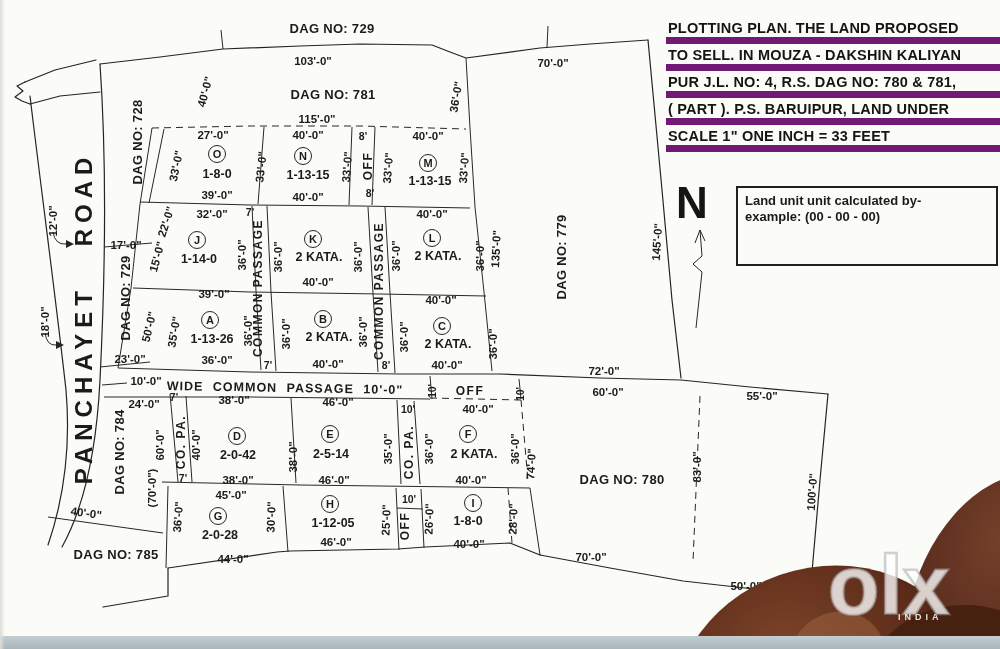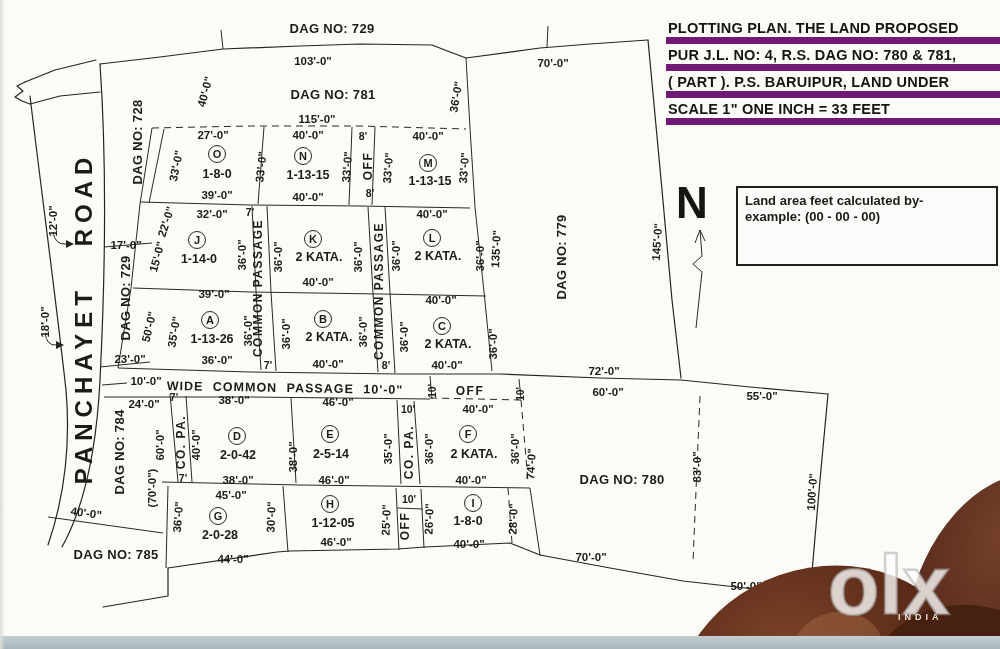--- a/index.html
+++ b/index.html
@@ -323,29 +323,30 @@
     </defs>
     <ellipse cx="1005" cy="615" rx="95" ry="145" transform="rotate(18 1005 615)" fill="url(#skin2)"></ellipse>
     <ellipse cx="825" cy="695" rx="150" ry="128" transform="rotate(-14 825 695)" fill="url(#skin1)"></ellipse>
     <ellipse cx="838" cy="652" rx="46" ry="40" transform="rotate(-12 838 652)" fill="#9a6240" opacity="0.55"></ellipse>
     <ellipse cx="965" cy="680" rx="95" ry="75" fill="#47210f"></ellipse>
   </g>
 </svg>
 
   <div id="title-block">
     <div class="tl">PLOTTING PLAN. THE LAND PROPOSED</div>
+    <div class="tl">TO SELL. IN MOUZA - DAKSHIN KALIYAN</div>
     <div class="tl">PUR J.L. NO: 4, R.S. DAG NO: 780 &amp; 781,</div>
     <div class="tl">( PART ). P.S. BARUIPUR, LAND UNDER</div>
     <div class="tl">SCALE 1" ONE INCH = 33 FEET</div>
   </div>
 
   <div id="north-n">N</div>
 
   <div id="legend-box">
-    <div class="lg">Land area feet calculated by-</div>
+    <div class="lg">Land unit unit calculated by-</div>
     <div class="lg">example: (00 - 00 - 00)</div>
   </div>
 
   <div id="olx">olx</div>
   <div id="olx-sub">INDIA</div>
   <div id="bottom-band"></div>
   <div id="left-edge"></div>
 </div>
 
 </body></html>

